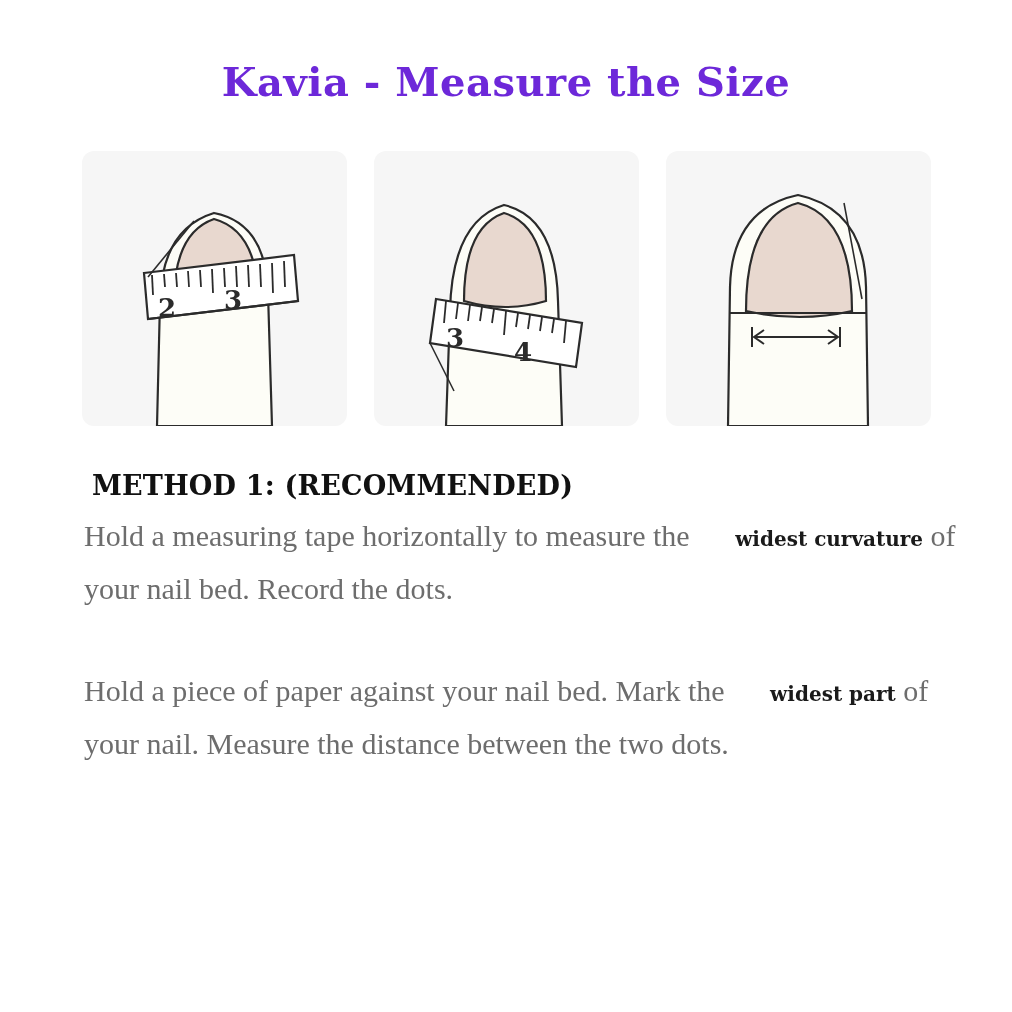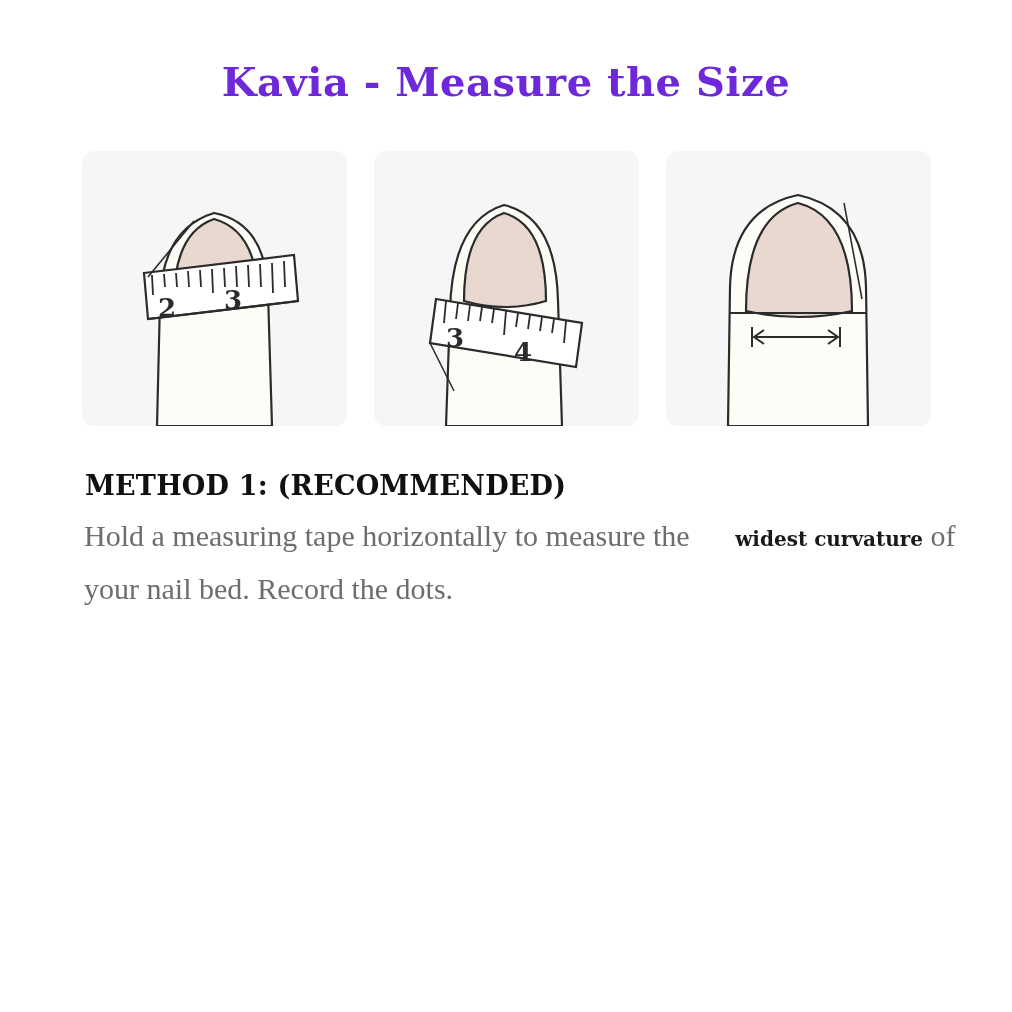--- a/index.html
+++ b/index.html
@@ -52,21 +52,21 @@
   .text-block {
     margin: 44px 0 0 84px;
     width: 880px;
   }
   .method-heading {
     font-family: "DejaVu Serif", serif;
     font-weight: bold;
     font-size: 27px;
     color: #111111;
     letter-spacing: 0.2px;
-    margin: 0 0 8px 1px;
+    margin: 0 0 8px 8px;
   }
   .method-body {
     font-family: "Liberation Serif", serif;
     font-size: 30px;
     line-height: 1.78;
     color: #6d6d6d;
     margin: 0;
     max-width: 880px;
   }
   .method-body b {
@@ -167,17 +167,18 @@
     </div>
 
   </div>
 
   <div class="text-block">
 
     <h2 class="method-heading">METHOD 1: (RECOMMENDED)</h2>
     <p class="method-body"><span>Hold a measuring tape horizontally to measure the </span><b>widest curvature</b><span> of your nail bed. Record the dots.</span></p>
 
     <div class="method-2">
+      <p class="method-body"><span>Hold a piece of paper against your nail bed. Mark the </span><b>widest part</b><span> of your nail. Measure the distance between the two dots.</span></p>
     </div>
 
   </div>
 
 </div>
 
 </body></html>

